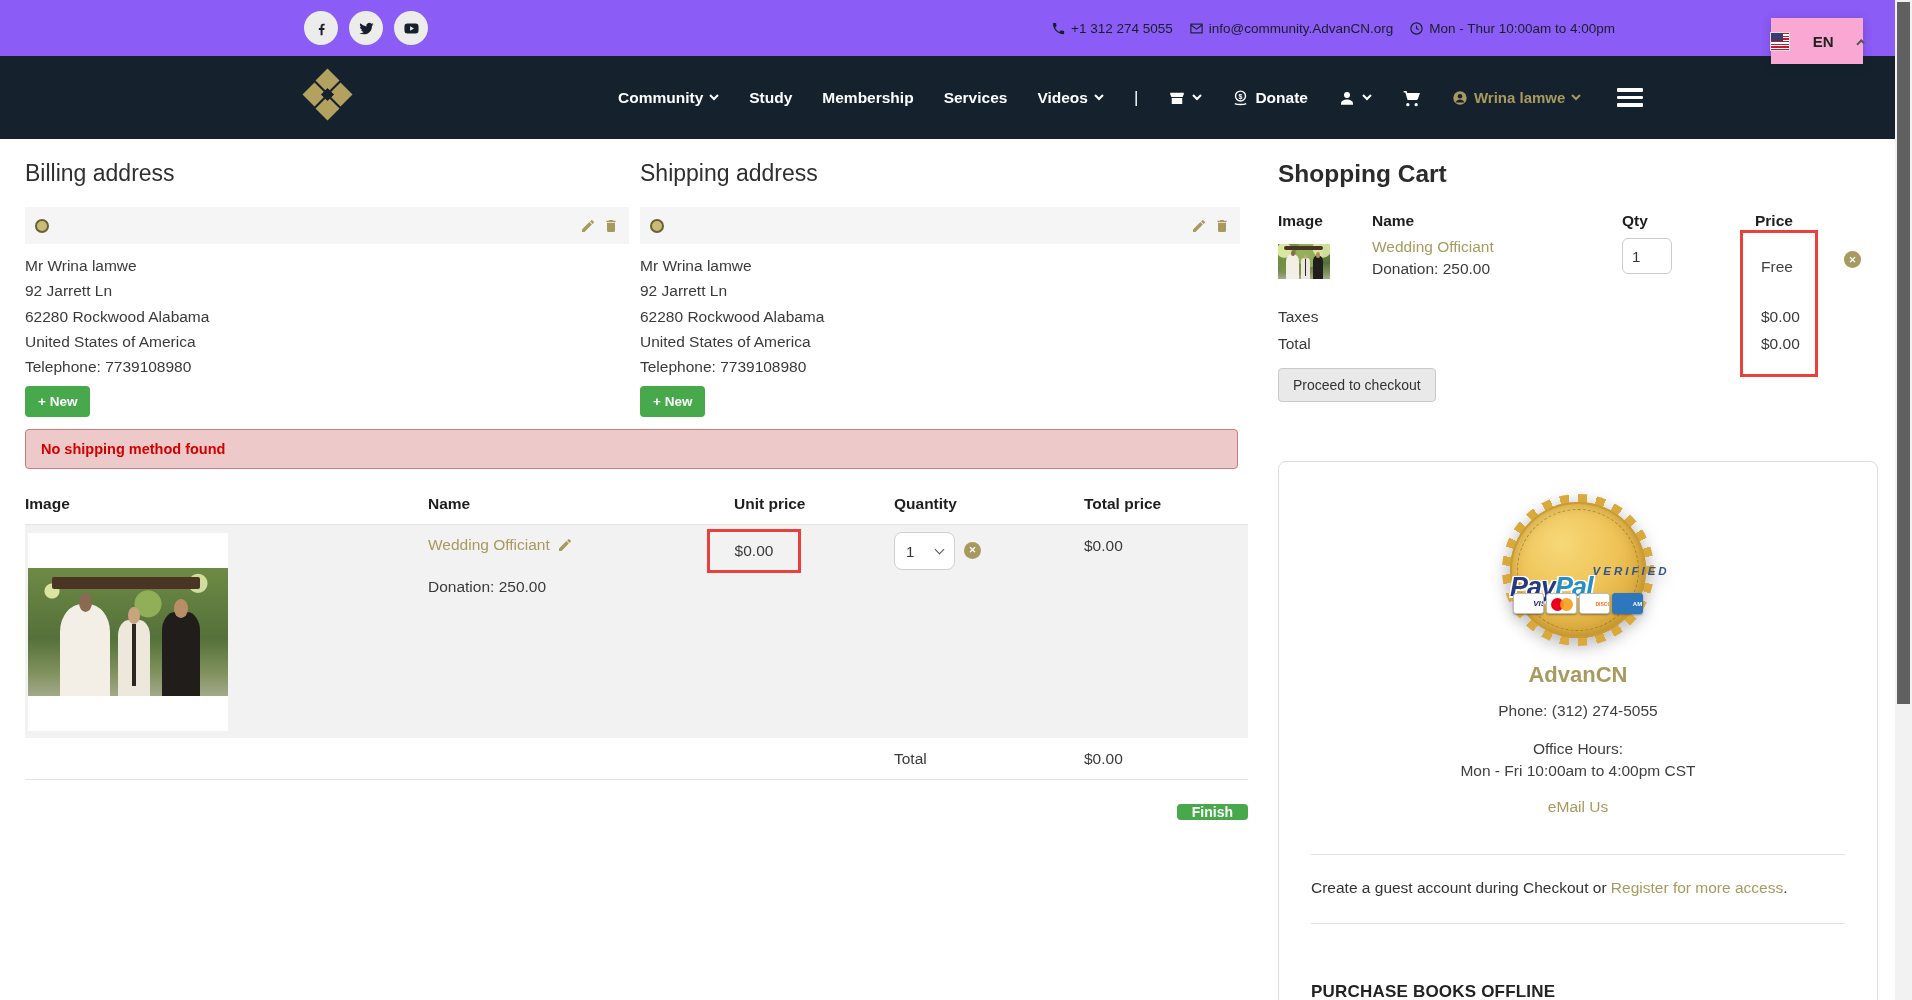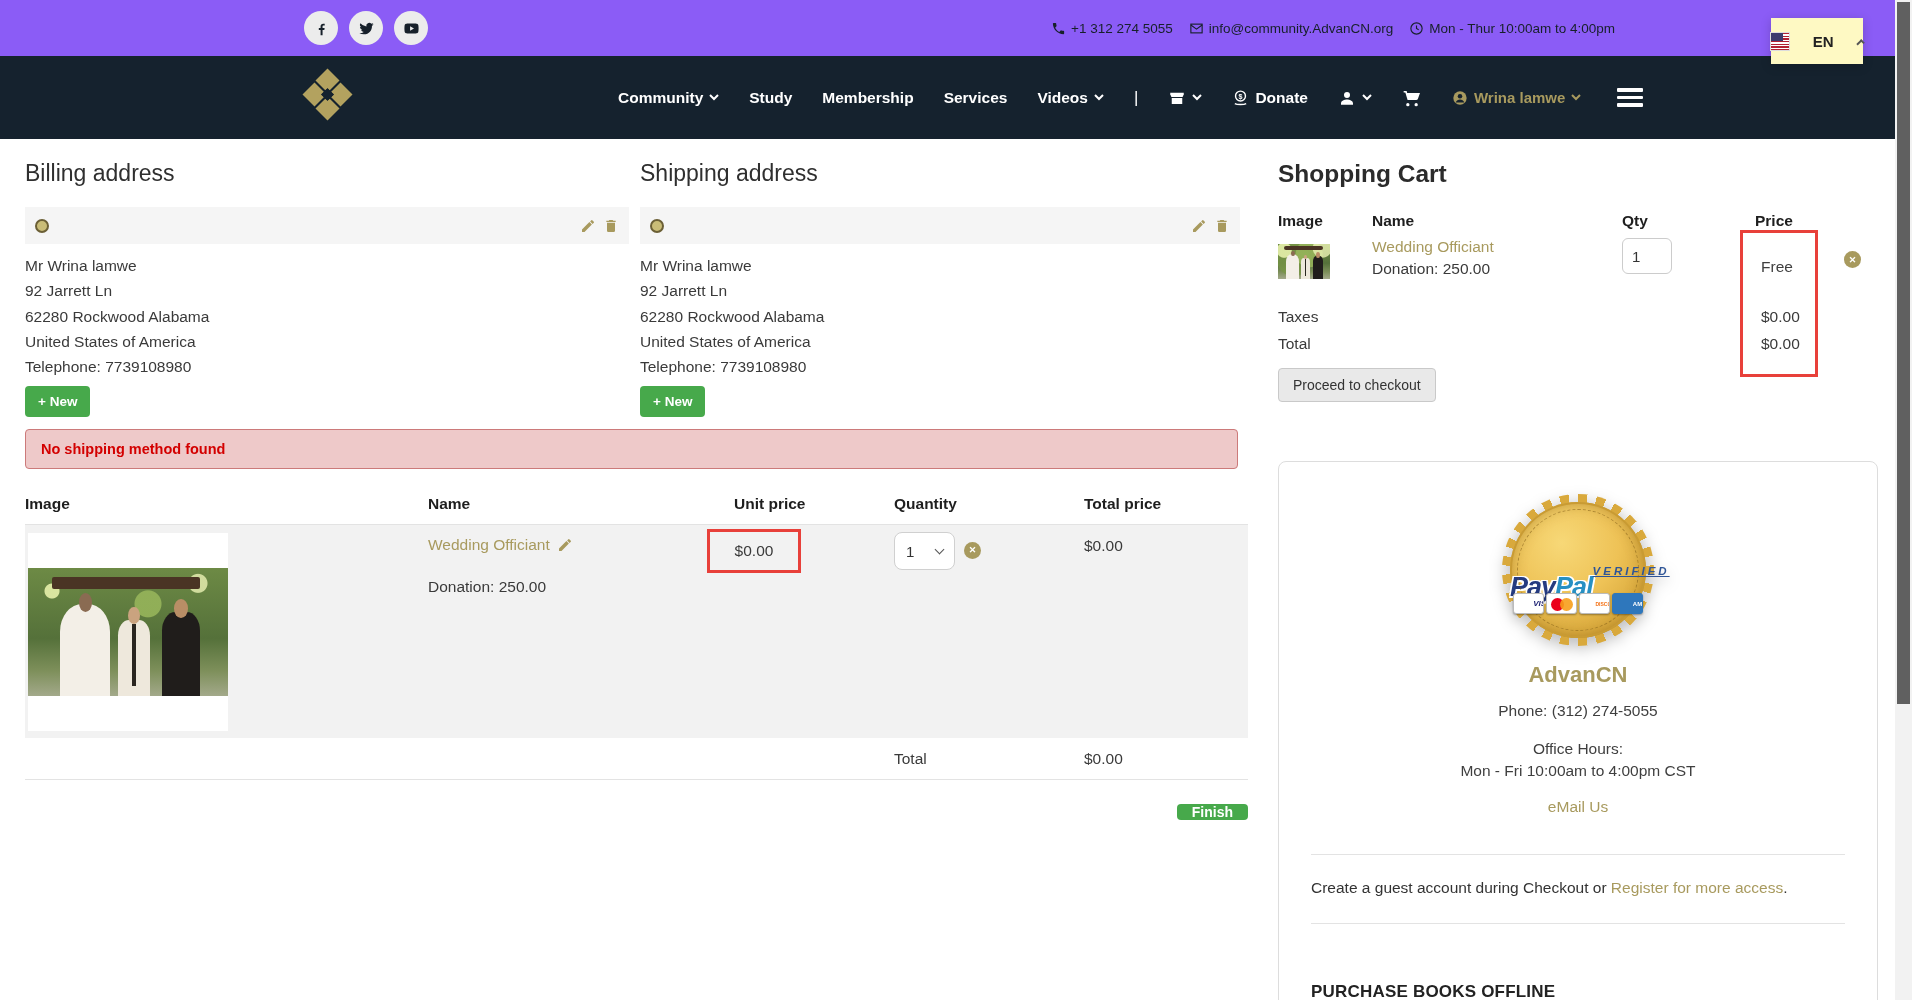--- a/index.html
+++ b/index.html
@@ -9,21 +9,21 @@
 
   
   .topbar { position:absolute; top:0; left:0; right:0; height:56px; background:#8b5cf6; }
   .social { position:absolute; left:304px; top:11px; display:flex; gap:11px; }
   .social-btn { width:34px; height:34px; border-radius:50%; background:#ececec; display:flex; align-items:center; justify-content:center; cursor:pointer; }
   .social-btn svg { width:17px; height:17px; fill:#17202a; }
   .contact { position:absolute; left:1051px; top:0; height:56px; display:flex; align-items:center; gap:16px; font-size:13.5px; color:#17202a; }
   .contact-item { display:flex; align-items:center; gap:5px; }
   .contact-item svg { width:15px; height:15px; }
 
-  .lang-box { position:absolute; left:1771px; top:18px; width:92px; height:46px; background:#fef9c3; box-shadow:0 2px 10px rgba(0,0,0,.18); display:flex; align-items:center; justify-content:center; gap:24px; z-index:20; cursor:pointer; }
+  .lang-box { position:absolute; left:1771px; top:18px; width:92px; height:46px; background:#f9a8d4; box-shadow:0 2px 10px rgba(0,0,0,.18); display:flex; align-items:center; justify-content:center; gap:24px; z-index:20; cursor:pointer; }
   .flag { position:relative; width:27px; height:17px; background:repeating-linear-gradient(180deg,#b22234 0 1.4px,#fff 1.4px 2.7px); box-shadow:0 0 0 1px #ddd; }
   .flag::after { content:""; position:absolute; left:0; top:0; width:12px; height:8px; background:#3c3b6e; }
   .lang-label { font-size:15px; font-weight:bold; color:#222; }
   .caret-up { width:7px; height:7px; border-left:2px solid #555; border-top:2px solid #555; transform:rotate(45deg); margin-top:4px; }
 
   
   .navbar { position:absolute; top:56px; left:0; right:0; height:83px; background:#15222e; }
   .logo { position:absolute; left:302px; top:14px; width:52px; height:56px; }
   .logo .dia { position:absolute; width:17px; height:17px; background:#b3a25f; transform:rotate(45deg); }
   .logo .d1 { left:17px; top:2px; } .logo .d2 { left:4px; top:16px; } .logo .d3 { left:30px; top:16px; } .logo .d4 { left:17px; top:30px; }
@@ -108,21 +108,21 @@
 
   
   .info-card { margin-top:59px; width:600px; border:1px solid #ddd; border-radius:8px; padding:20px 32px 40px; height:640px; }
   .card-center { text-align:center; }
   .seal-wrap { display:flex; justify-content:center; margin-top:12px; }
   .seal { position:relative; width:152px; height:152px; border-radius:50%; background:repeating-conic-gradient(#d9a93c 0deg 7.2deg, transparent 7.2deg 14.4deg); filter:drop-shadow(0 5px 7px rgba(0,0,0,.25)); }
   .seal-inner { position:absolute; inset:8px; border-radius:50%; background:radial-gradient(circle at 38% 30%, #f7d877 0%, #eec256 45%, #d9a93c 75%, #c6952f 100%); box-shadow:inset 0 0 0 2px #c99b33, inset 0 0 16px rgba(120,80,10,.45); display:flex; flex-direction:row; align-items:center; }
   .seal-inner::before { content:""; position:absolute; inset:7px; border-radius:50%; border:1.5px dashed rgba(130,95,25,.55); }
   .pp-logo { margin-top:34px; font-size:27px; font-weight:bold; font-style:italic; letter-spacing:-1px; text-shadow:1.5px 1.5px 0 #fff,-1.5px -1.5px 0 #fff,1.5px -1.5px 0 #fff,-1.5px 1.5px 0 #fff; }
   .pp-1 { color:#253b80; } .pp-2 { color:#2790c3; }
-  .pp-verified { font-size:11.5px; font-weight:bold; font-style:italic; letter-spacing:3px; color:#2f5597; margin-top:1px;text-decoration:underline; }
+  .pp-verified { font-size:11.5px; font-weight:bold; font-style:italic; letter-spacing:3px; color:#2f5597; margin-top:1px; }
   .card-strip { position:absolute; bottom:24px; left:50%; transform:translateX(-50%); display:flex; gap:2px; }
   .mini-card { width:31px; height:21px; border-radius:3px; background:#fff; border:1px solid #bbb; box-shadow:0 1px 2px rgba(0,0,0,.35); display:flex; align-items:center; justify-content:center; overflow:hidden;padding-left:28px; }
   .mini-visa { color:#1a1f71; font-size:8px; font-weight:bold; font-style:italic; }
   .mini-mc { position:relative; }
   .mini-mc .c1,.mini-mc .c2 { position:absolute; top:4px; width:13px; height:13px; border-radius:50%; }
   .mini-mc .c1 { left:4px; background:#eb001b; } .mini-mc .c2 { left:13px; background:#f79e1b; opacity:.9; }
   .mini-disc { color:#f47216; font-size:5px; font-weight:bold; }
   .mini-amex { background:#2e77bc; color:#fff; font-size:6px; font-weight:bold; border-color:#2e77bc; }
   .org-name { margin-top:16px; font-size:22px; font-weight:bold; color:#a89a5e; }
   .info-line { margin-top:14px; font-size:15.5px; color:#3f3f3f; }

